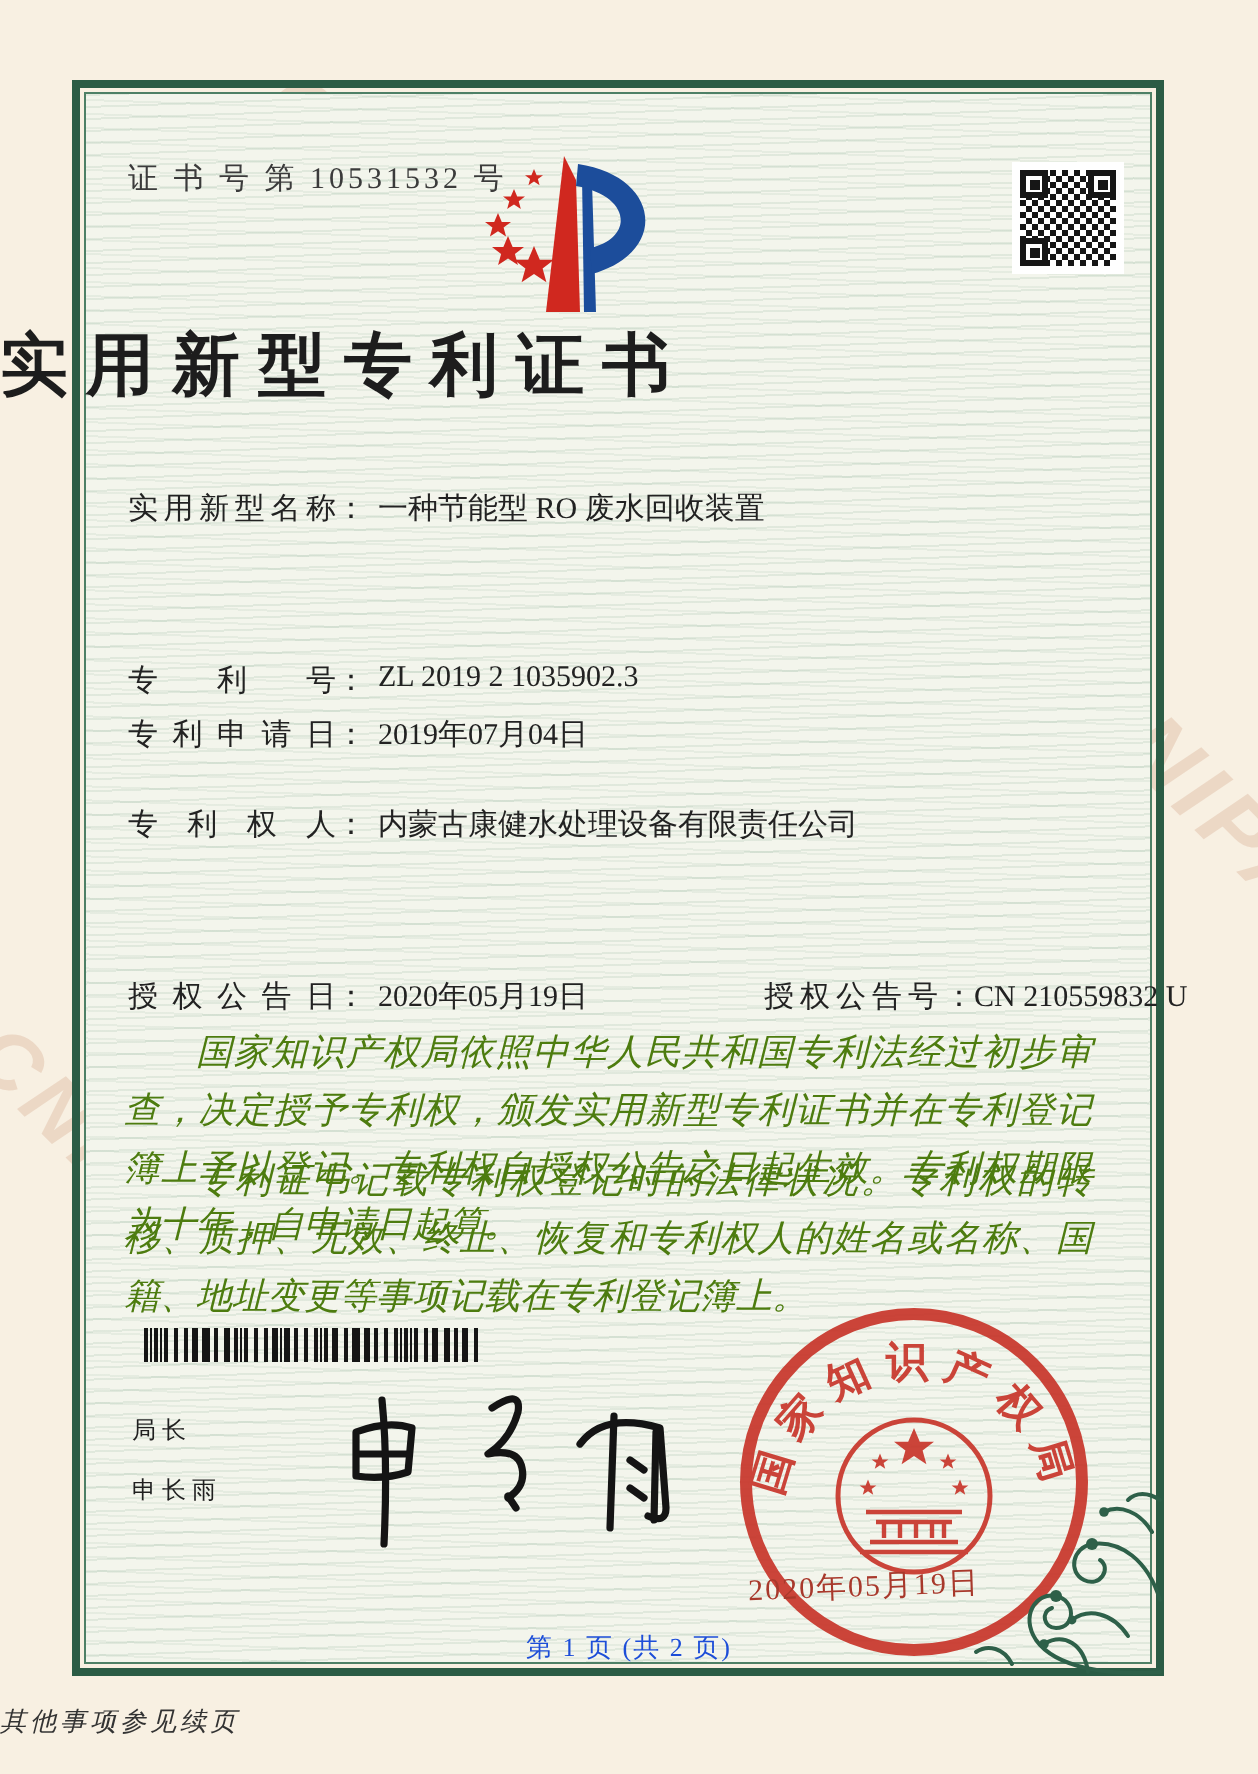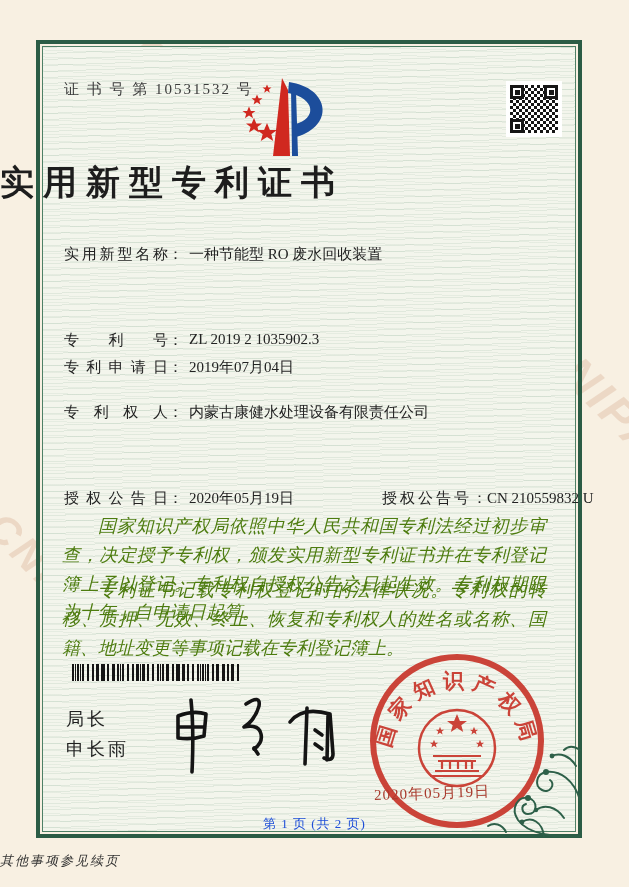--- a/index.html
+++ b/index.html
@@ -103,21 +103,21 @@
     position:absolute; left:72px; top:664px; width:168px; height:17px;
     background-image:
       repeating-linear-gradient(90deg,#151515 0 2px,transparent 2px 5px),
       repeating-linear-gradient(90deg,#151515 0 1px,transparent 1px 8px),
       repeating-linear-gradient(90deg,transparent 0 3px,#151515 3px 4px,transparent 4px 13px);
   }
 
   .signer-title, .signer-name {
     position:absolute; left:66px;
     font-family:"Liberation Sans", sans-serif;
-    font-size:18px; letter-spacing:3px; color:#1f1f1f;text-align:right;
+    font-size:12px; letter-spacing:3px; color:#1f1f1f;text-align:right;
   }
   .signer-title { top:707px; }
   .signer-name  { top:737px; }
 
   .signature { position:absolute; left:158px; top:686px; width:190px; height:98px; }
 
   .seal { position:absolute; left:366px; top:650px; width:182px; height:182px; opacity:.93; }
   .seal-date {
     position:absolute; left:374px; top:783px; width:176px;
     color:#a8392c; font-size:15px; letter-spacing:1px;

